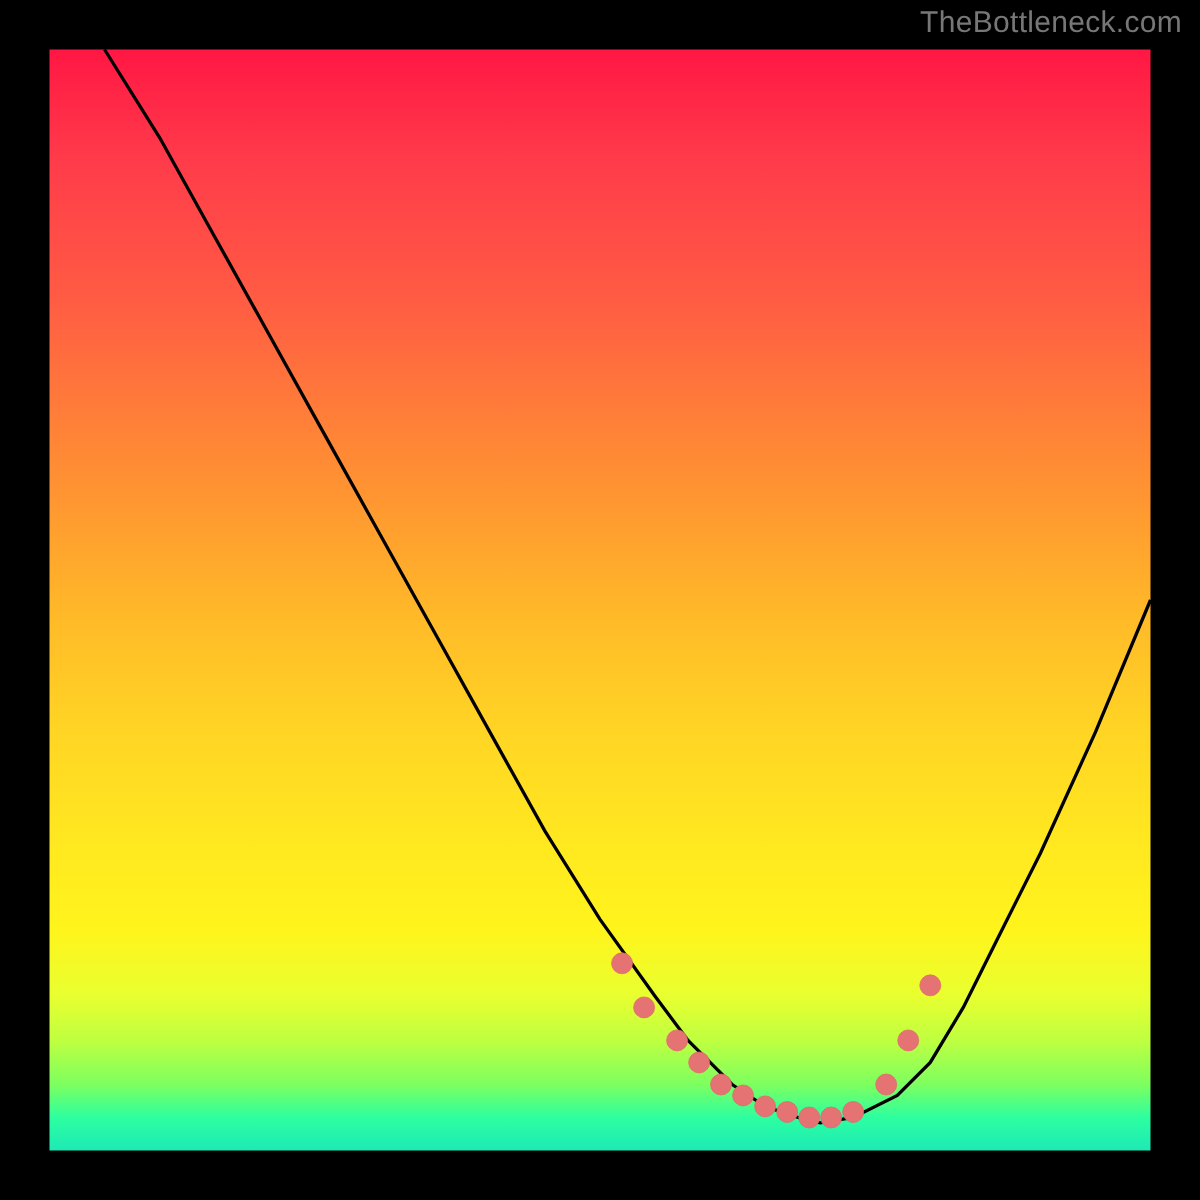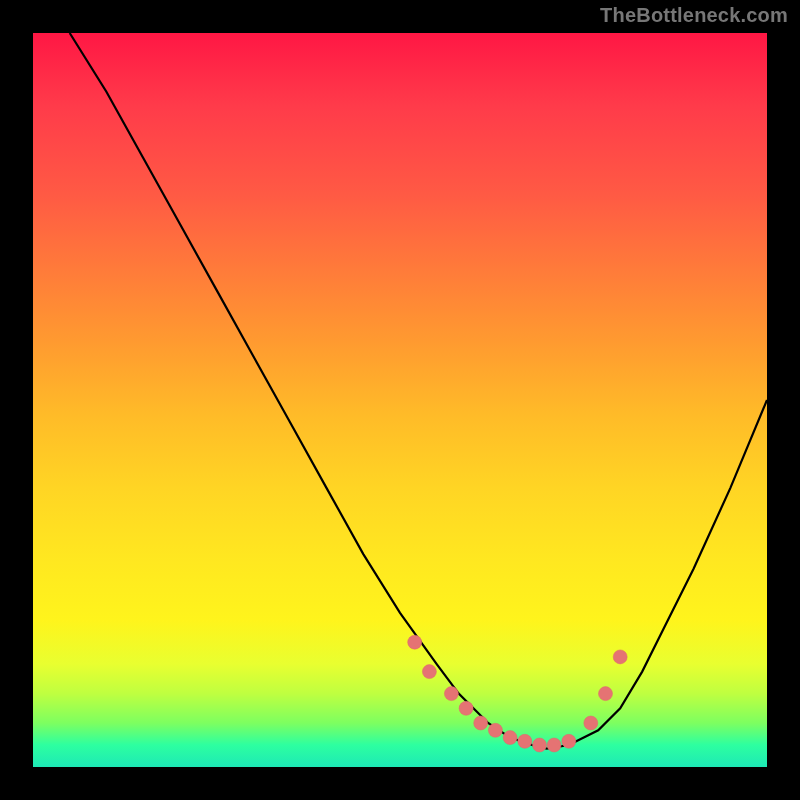--- a/index.html
+++ b/index.html
@@ -42,21 +42,21 @@
       #2dffa0 97%,
       #1de9b6 100%
     );
   }
   .watermark {
     position: absolute;
     top: 4px;
     right: 12px;
     color: #777777;
     font-family: Arial, Helvetica, sans-serif;
-    font-weight: 700;
+    font-weight: 400;
     font-size: 20px;
     letter-spacing: 0.2px;
     cursor: pointer;
     margin-left: 28px;
   }
   svg.curve {
     position: absolute;
     left: 0;
     top: 0;
     width: 734px;

